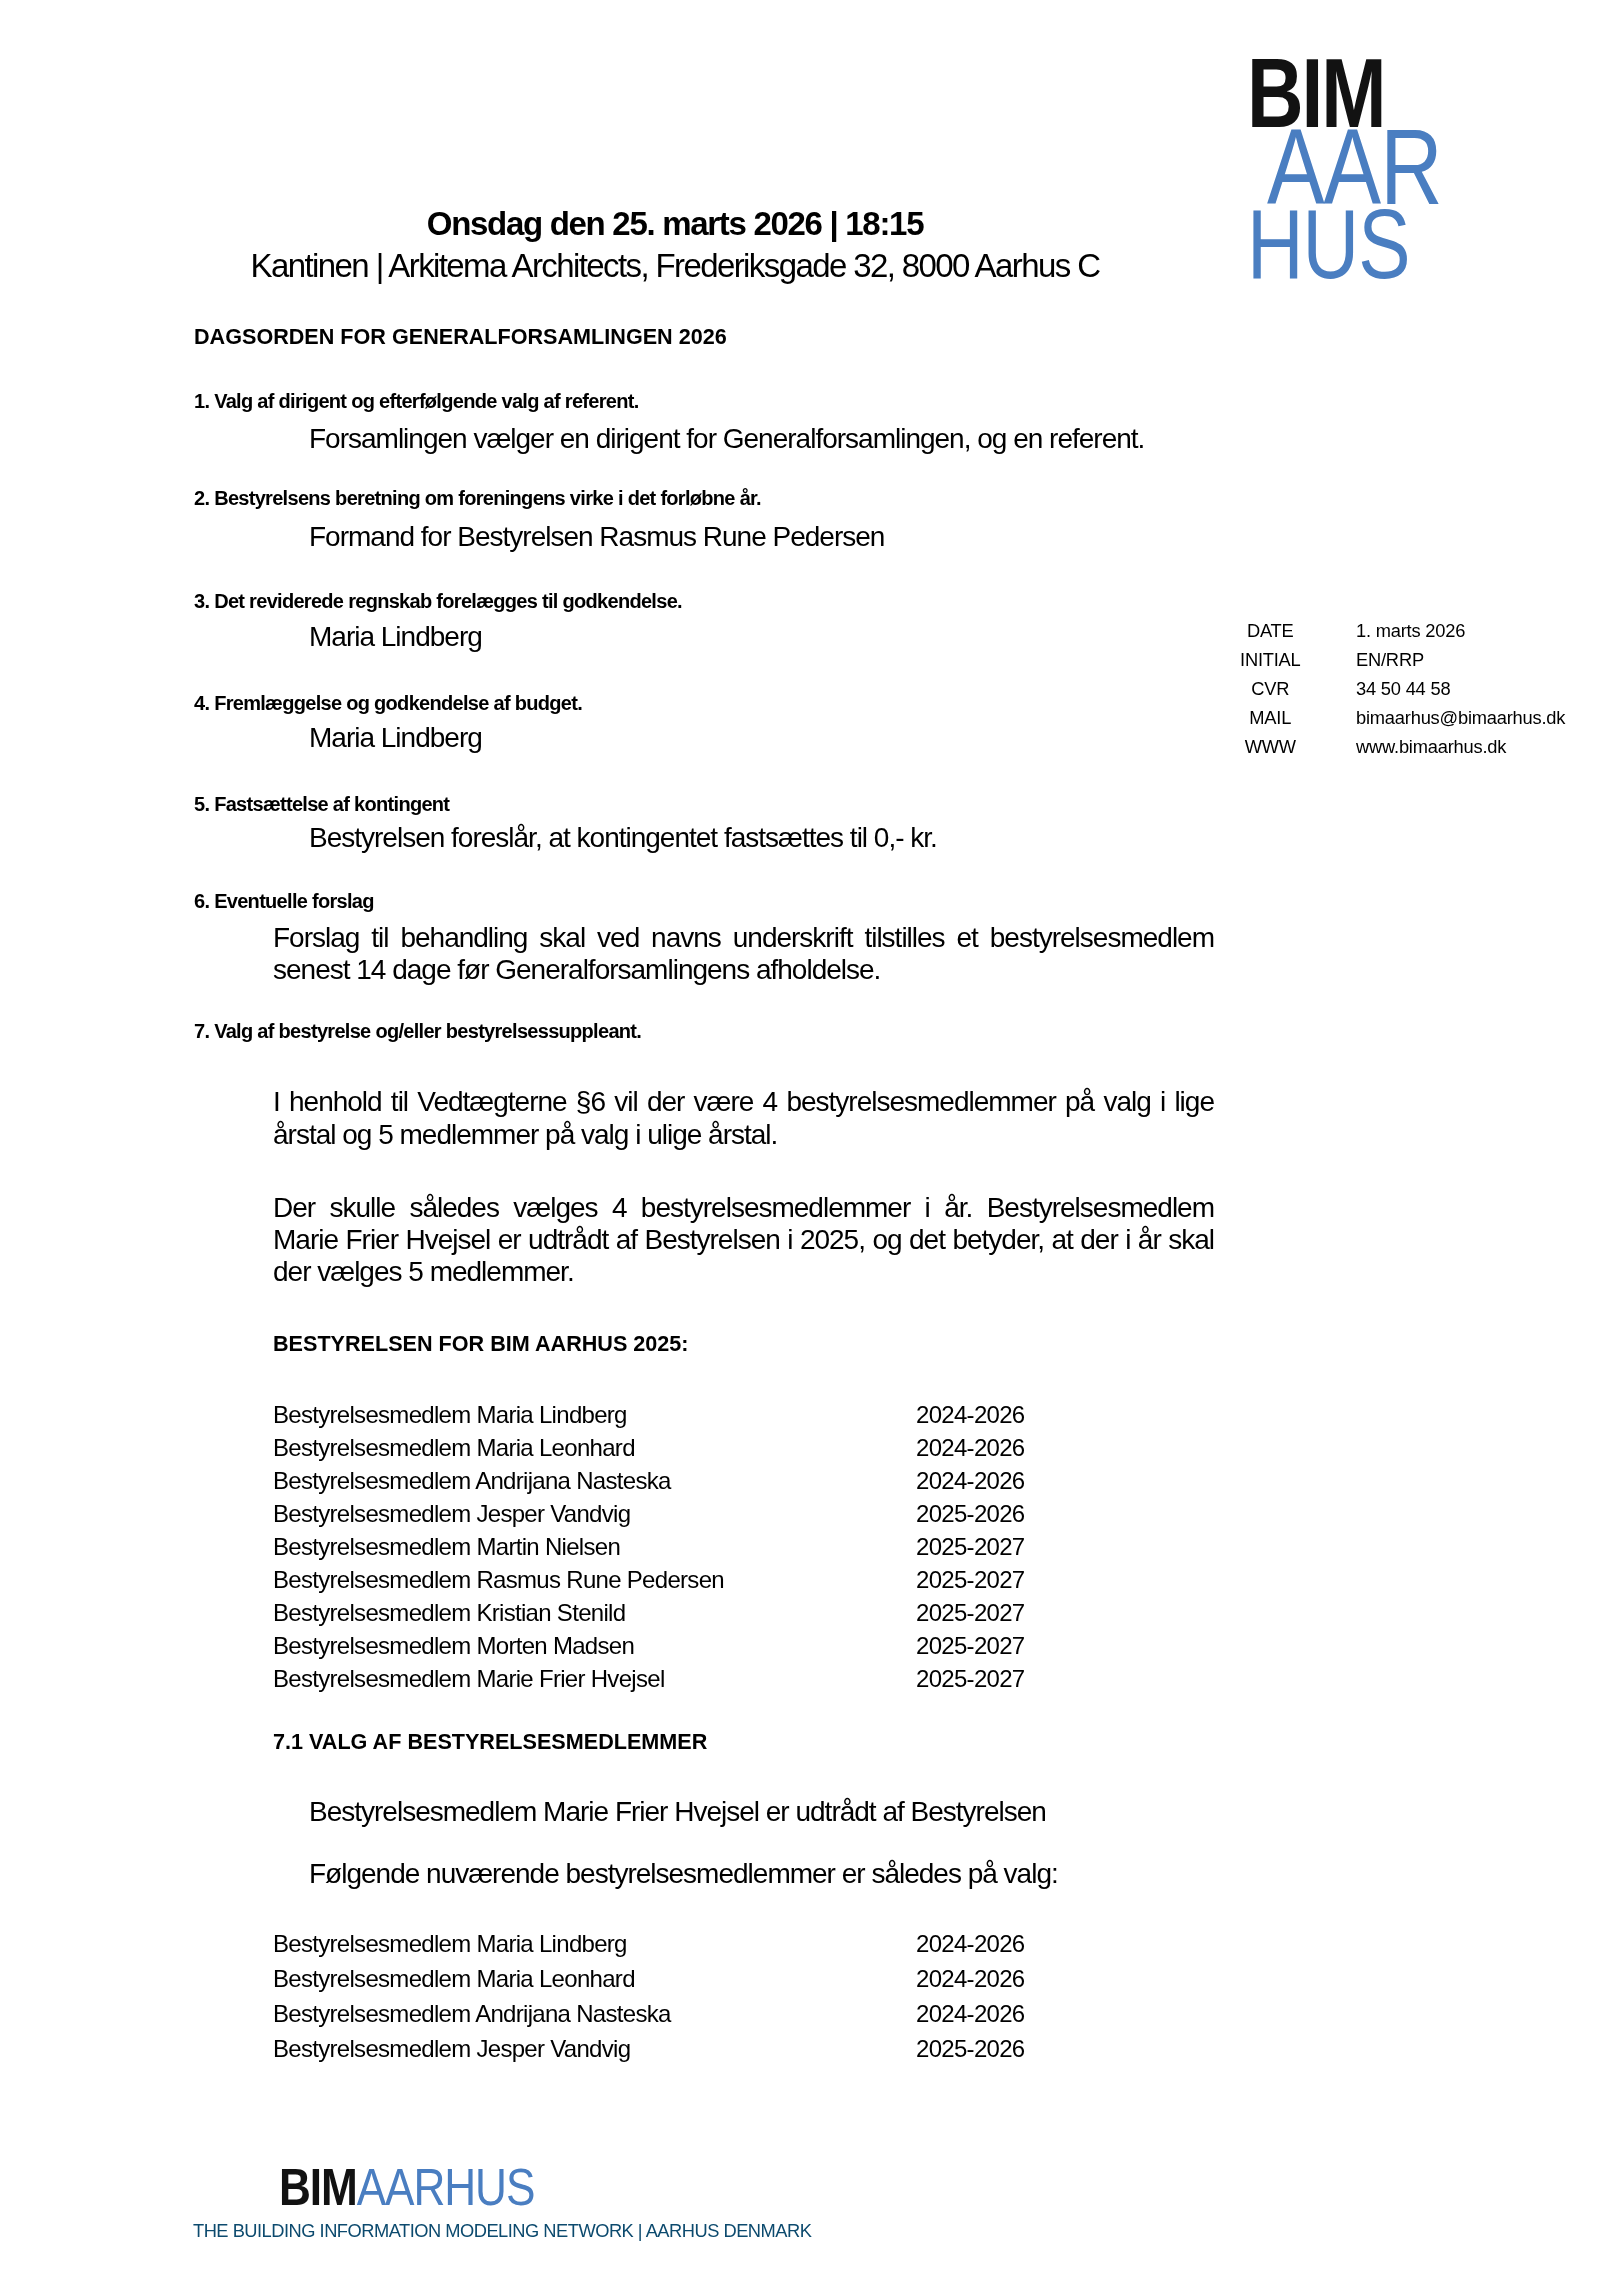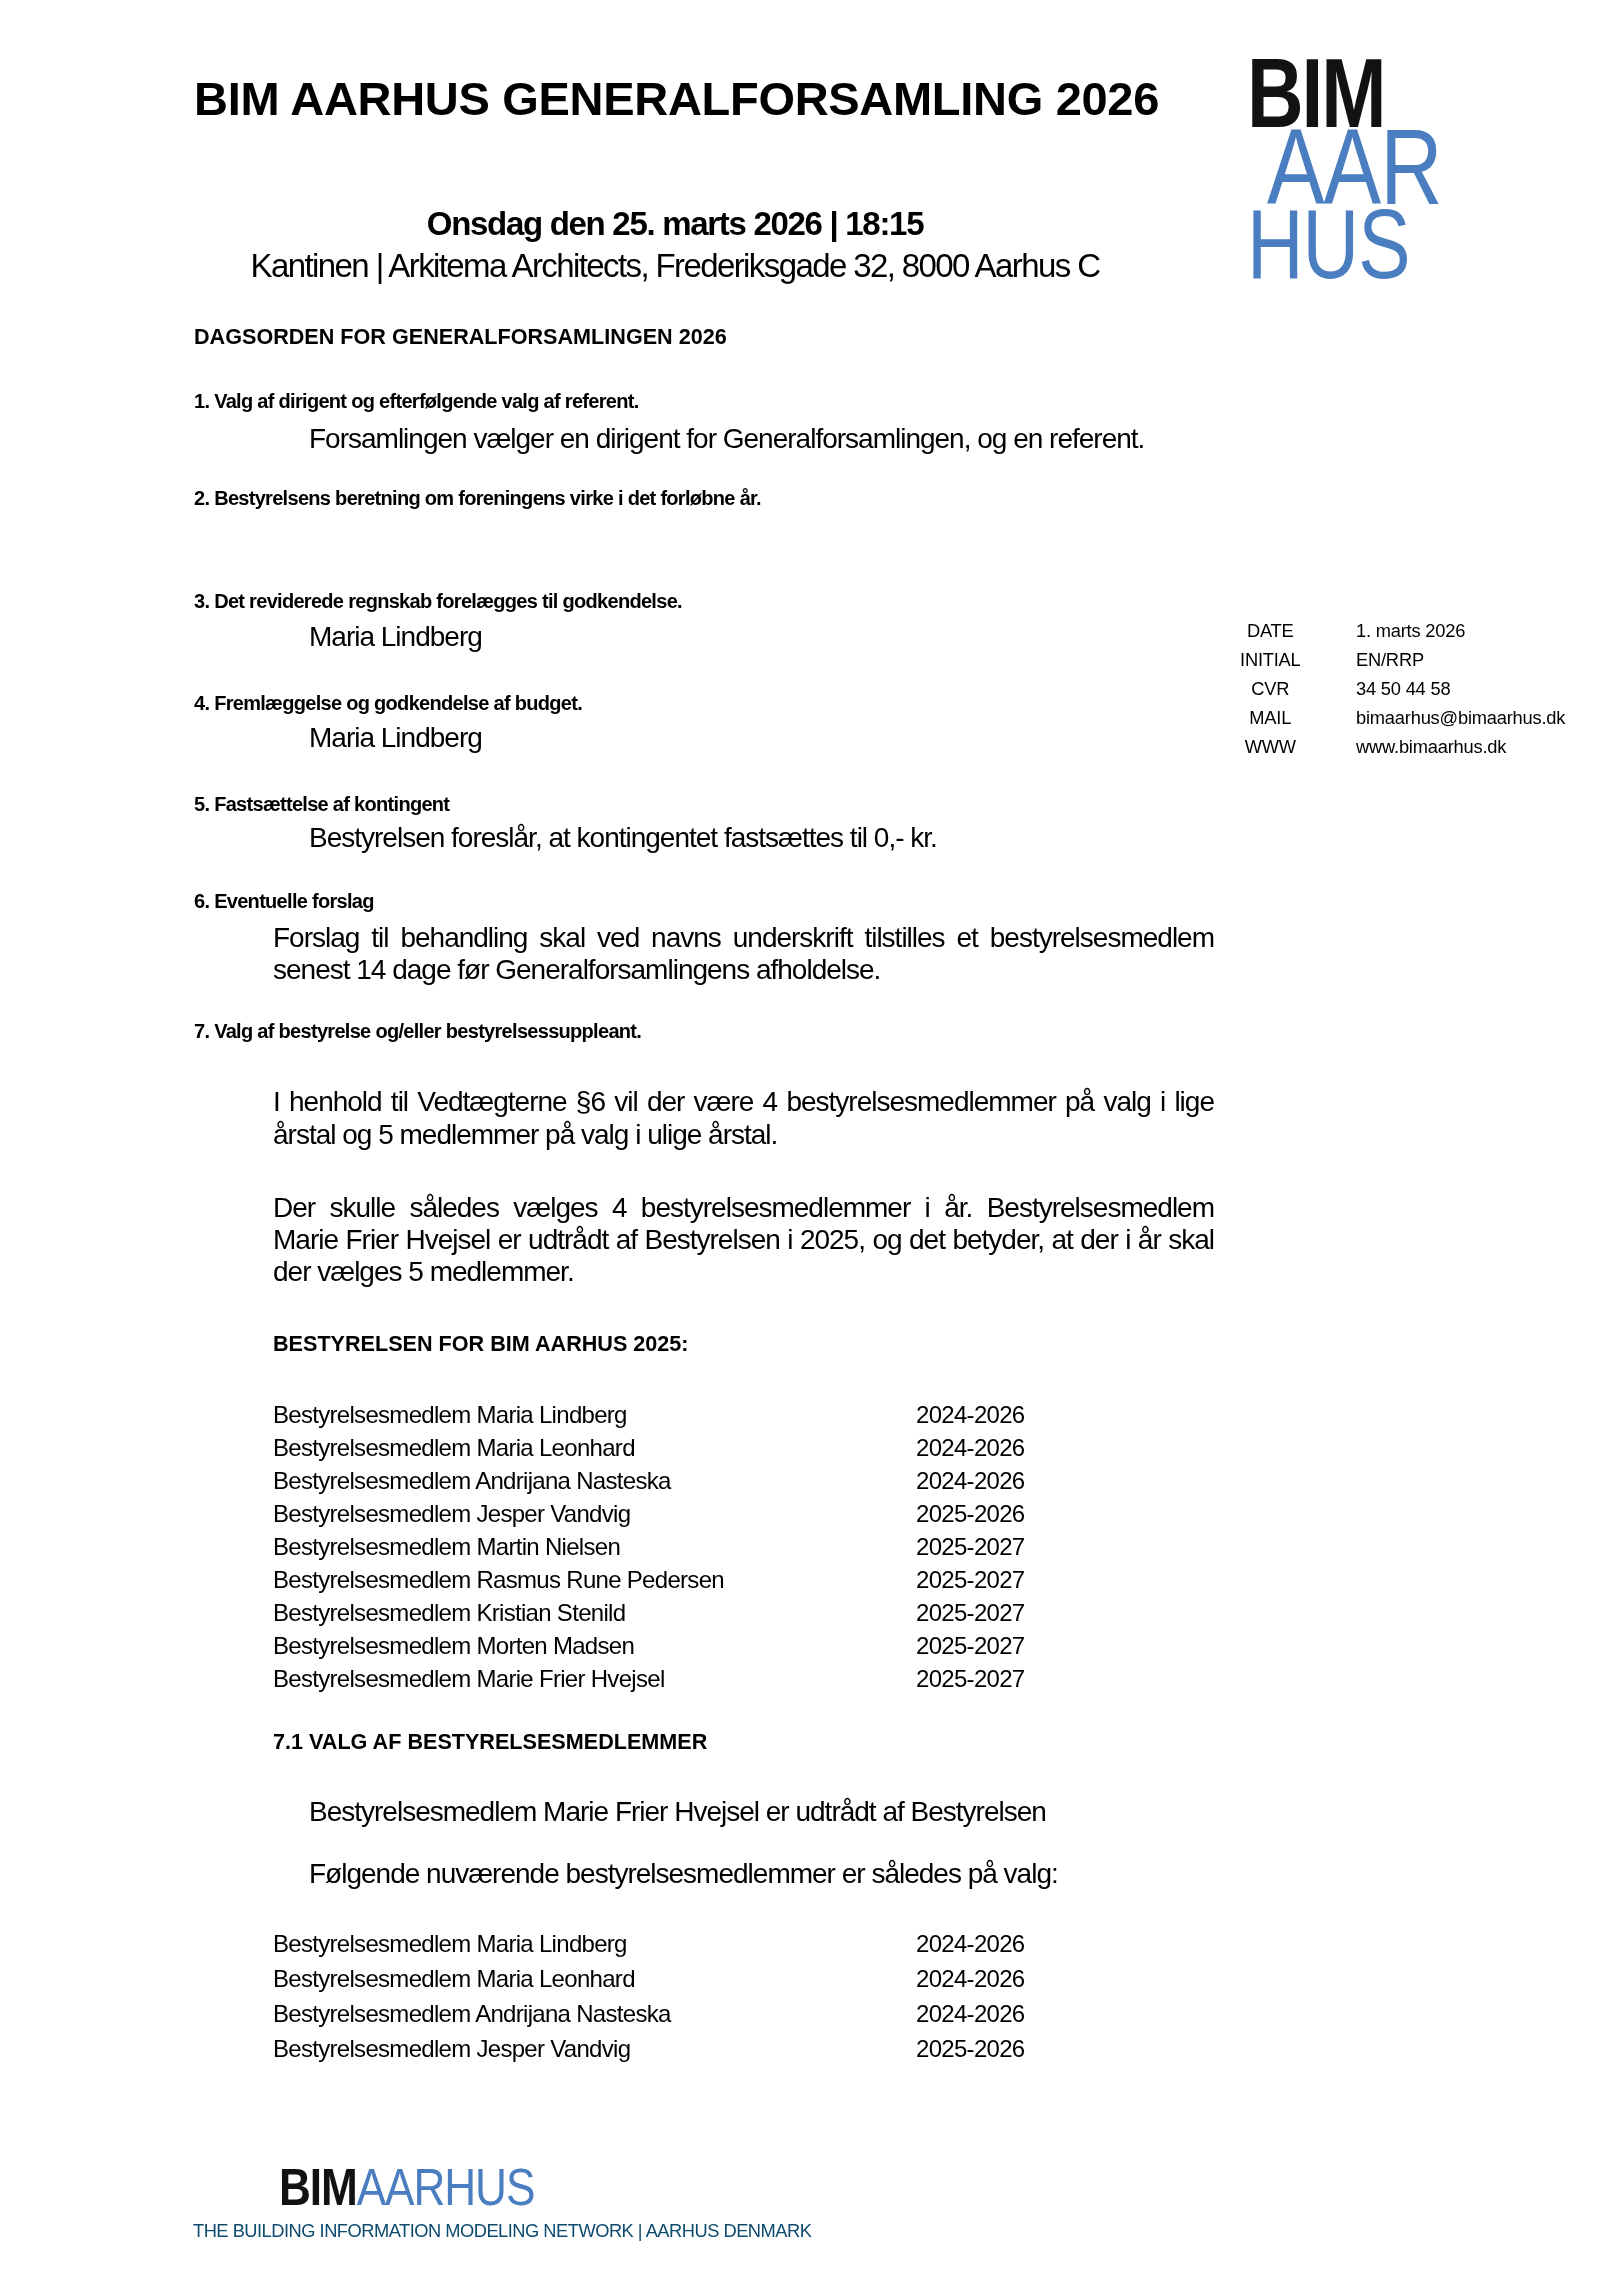--- a/index.html
+++ b/index.html
@@ -52,34 +52,34 @@
   .footer-logo{transform:scaleX(0.85);transform-origin:0 0;font-size:52px;line-height:1;}
   .footer-logo .f-bim{font-weight:bold;color:#121212;letter-spacing:-1.3px;}
   .footer-logo .f-aarhus{font-weight:normal;color:#4a7ec1;letter-spacing:-1.3px;}
   .tagline{font-size:18.3px;letter-spacing:-0.5px;color:#0c4a6e;}
 </style>
 </head>
 <body>
 
 <div class="page">
 
-  <div class="abs doc-title" style="left:194px;top:75px;">BIM AARHUS GENERALFORSAMLING 2026</div>
   <div class="abs doc-date" style="left:194px;top:207px;">Onsdag den 25. marts 2026 | 18:15</div>
   <div class="abs doc-loc" style="left:194px;top:249px;">Kantinen | Arkitema Architects, Frederiksgade 32, 8000 Aarhus C</div>
 
   <div class="abs logo-line logo-bim" style="left:1247px;top:44px;">BIM</div>
   <div class="abs logo-line logo-aar" style="left:1267px;top:113px;">AAR</div>
   <div class="abs logo-line logo-hus" style="left:1247px;top:195px;">HUS</div>
 
   <div class="abs sec-head" style="left:194px;top:324px;">DAGSORDEN FOR GENERALFORSAMLINGEN 2026</div>
 
   <div class="abs item-head" style="left:194px;top:389px;">1. Valg af dirigent og efterfølgende valg af referent.</div>
   <div class="abs sub" style="left:273px;top:422px;">Forsamlingen vælger en dirigent for Generalforsamlingen, og en referent.</div>
 
   <div class="abs item-head" style="left:194px;top:486px;">2. Bestyrelsens beretning om foreningens virke i det forløbne år.</div>
+  <div class="abs sub" style="left:273px;top:520px;">Formand for Bestyrelsen Rasmus Rune Pedersen</div>
 
   <div class="abs item-head" style="left:194px;top:589px;">3. Det reviderede regnskab forelægges til godkendelse.</div>
   <div class="abs sub" style="left:273px;top:620px;">Maria Lindberg</div>
 
   <div class="abs item-head" style="left:194px;top:691px;">4. Fremlæggelse og godkendelse af budget.</div>
   <div class="abs sub" style="left:273px;top:721px;">Maria Lindberg</div>
 
   <div class="abs item-head" style="left:194px;top:792px;">5. Fastsættelse af kontingent</div>
   <div class="abs sub" style="left:273px;top:821px;">Bestyrelsen foreslår, at kontingentet fastsættes til 0,- kr.</div>
 

